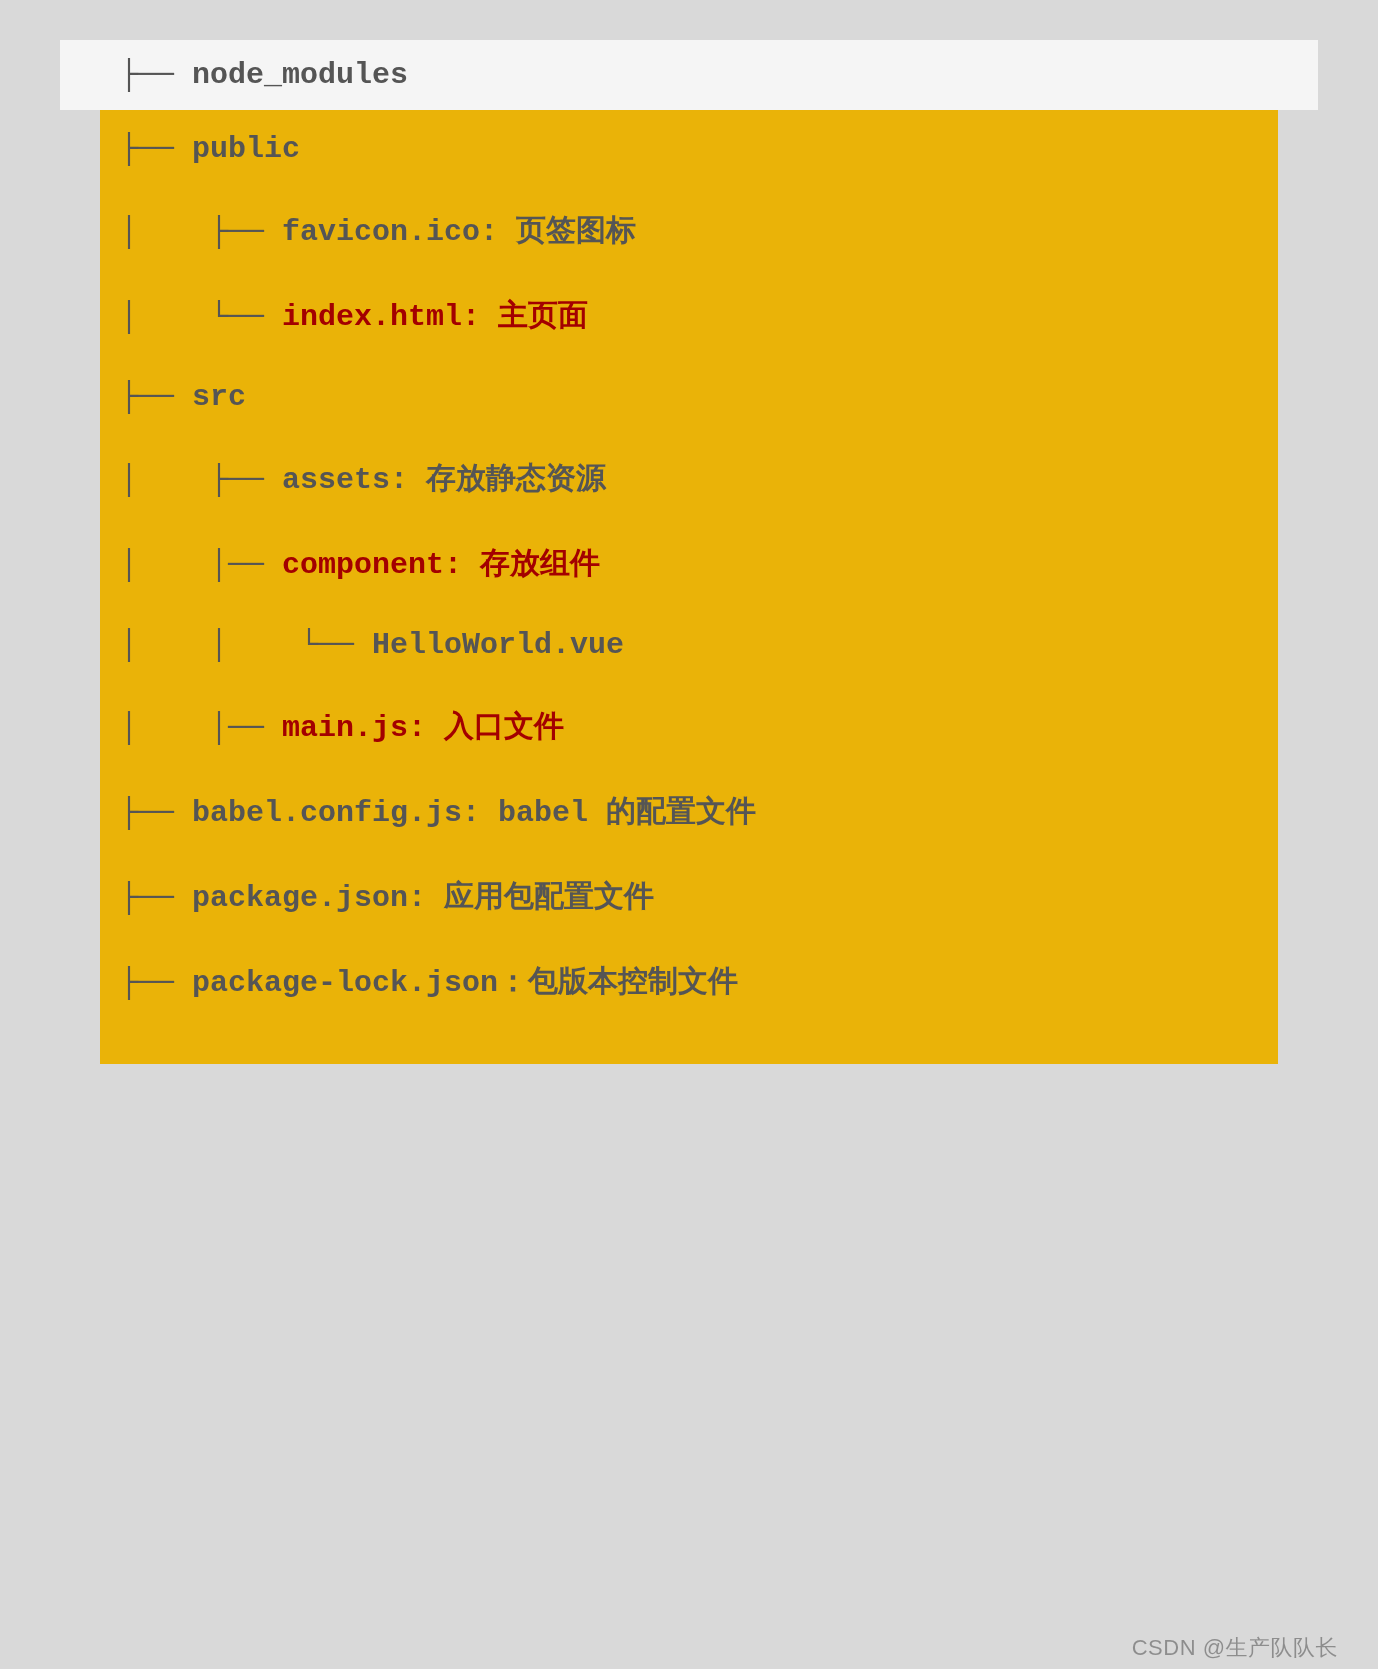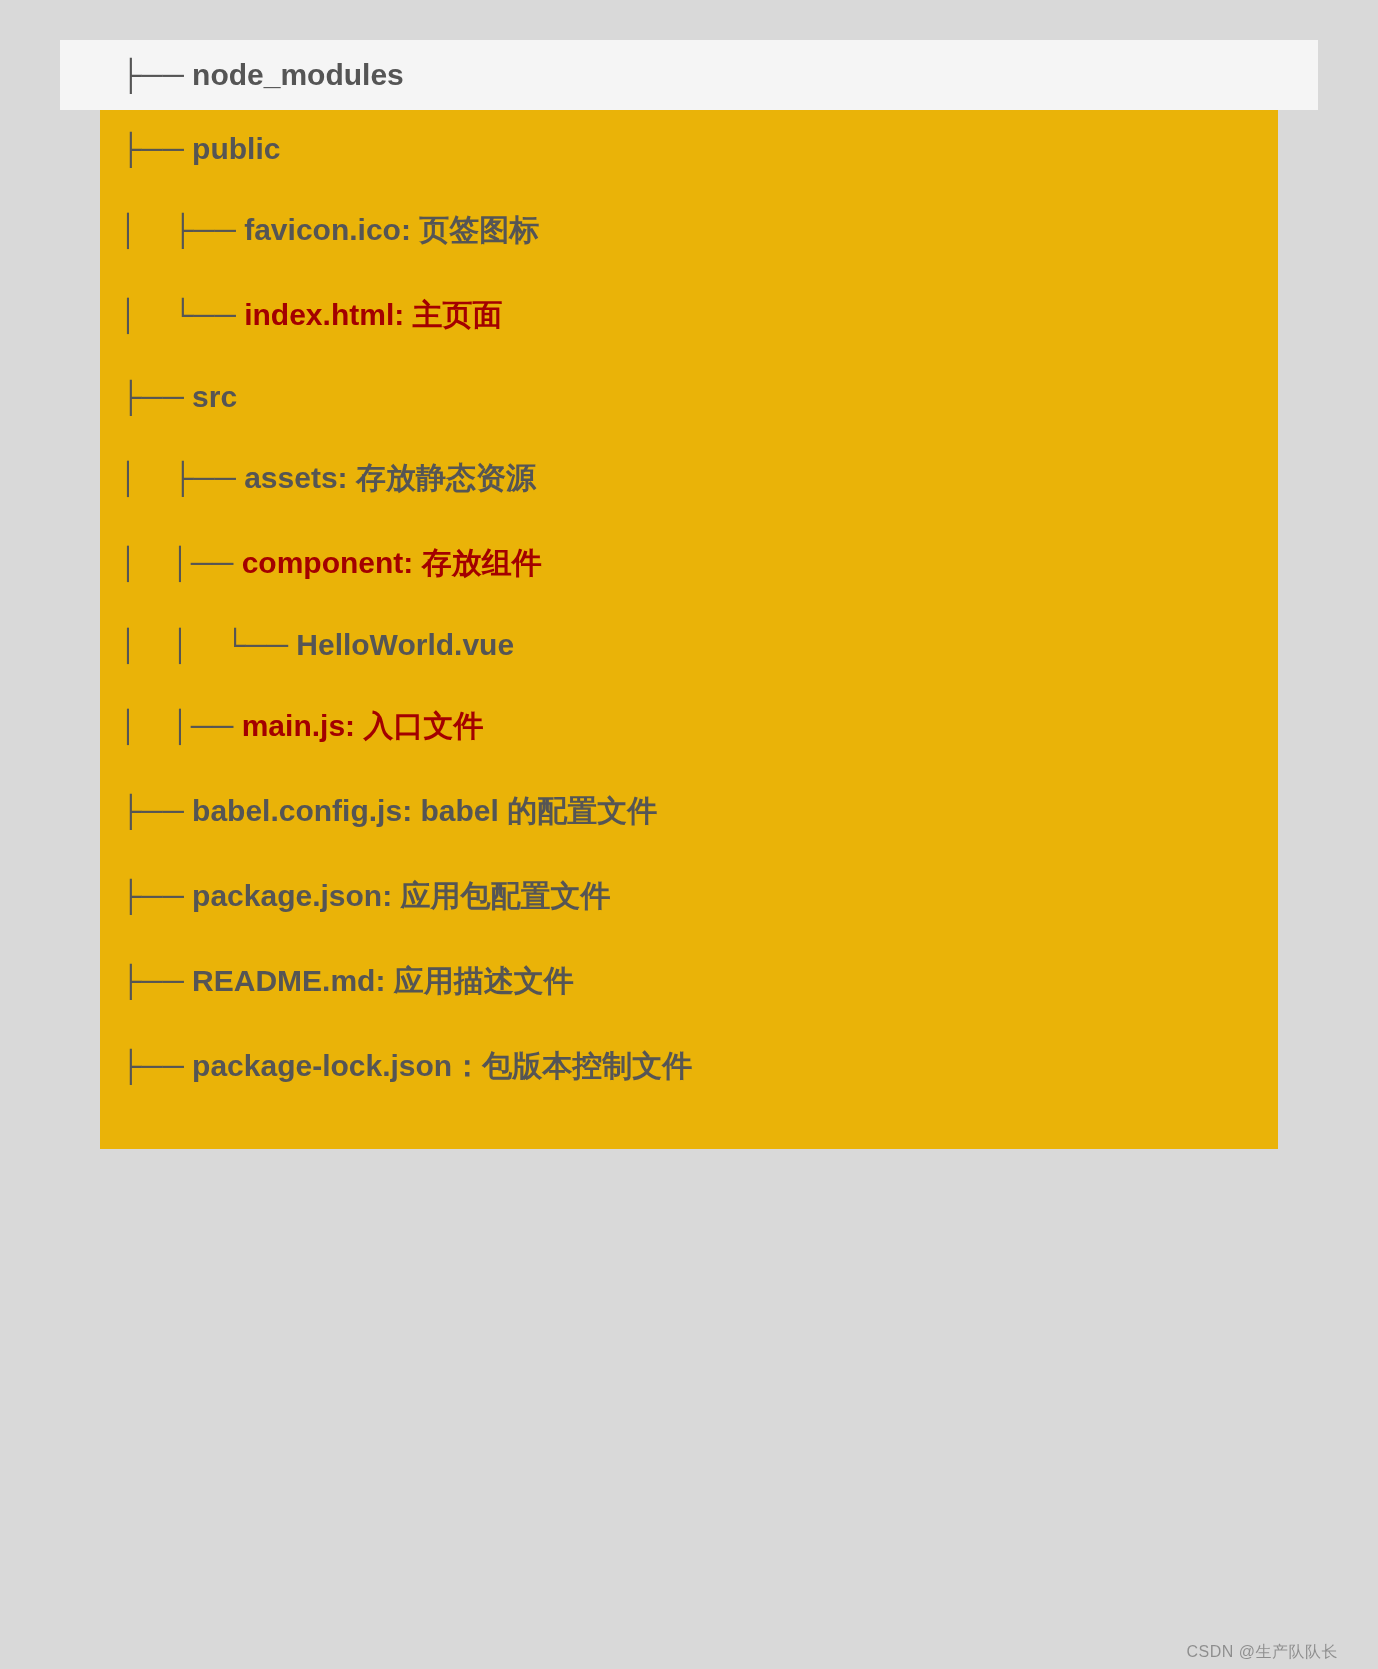--- a/index.html
+++ b/index.html
@@ -1,15 +1,15 @@
 <!DOCTYPE html>
 <html><head>
   <meta charset="utf-8">
   <style>
-    * { margin: 0; padding: 0; box-sizing: border-box; }
+    * { margin: 0; padding: 0; box-sizing: border-box; font-family: Liberation Mono, monospace; }
     body {
       background: #d9d9d9;
       font-family: "Microsoft YaHei", "Segoe UI", Arial, sans-serif;
       width: 1378px;
       height: 1669px;
       padding: 40px 0 0 0;
       position: relative;
     }
     .box {
       background: #eab308;
@@ -30,21 +30,21 @@
       font-weight: 700;
       color: #555;
       white-space: pre;
     }
     .highlight { color: #a30000; margin-top: 41px; }
     .watermark {
       position: absolute;
       bottom: 6px;
       right: 40px;
       color: rgba(0,0,0,0.35);
-      font-size: 16px;
+      font-size: 22px;
       font-family: Arial, sans-serif;
       letter-spacing: 0.5px;
     }
   </style>
 </head>
 <body>
 
 <div class="box header">
   <div class="row" style="padding:0;">├── node_modules</div>
 </div>
@@ -53,17 +53,16 @@
     <div class="row">├── public</div>
     <div class="row">│    ├── favicon.ico: 页签图标</div>
     <div class="row"><span>│    └── </span><span class="highlight">index.html: 主页面</span></div>
     <div class="row">├── src</div>
     <div class="row">│    ├── assets: 存放静态资源</div>
     <div class="row"><span>│    │── </span><span class="highlight">component: 存放组件</span></div>
     <div class="row">│    │    └── HelloWorld.vue</div>
     <div class="row"><span>│    │── </span><span class="highlight">main.js: 入口文件</span></div>
     <div class="row">├── babel.config.js: babel 的配置文件</div>
     <div class="row">├── package.json: 应用包配置文件</div>
-    <div class="row">├── README.md: 应用描述文件</div>
     <div class="row">├── package-lock.json：包版本控制文件</div>
   </div>
 
 <div class="watermark">CSDN @生产队队长</div>
 
 </body></html>

